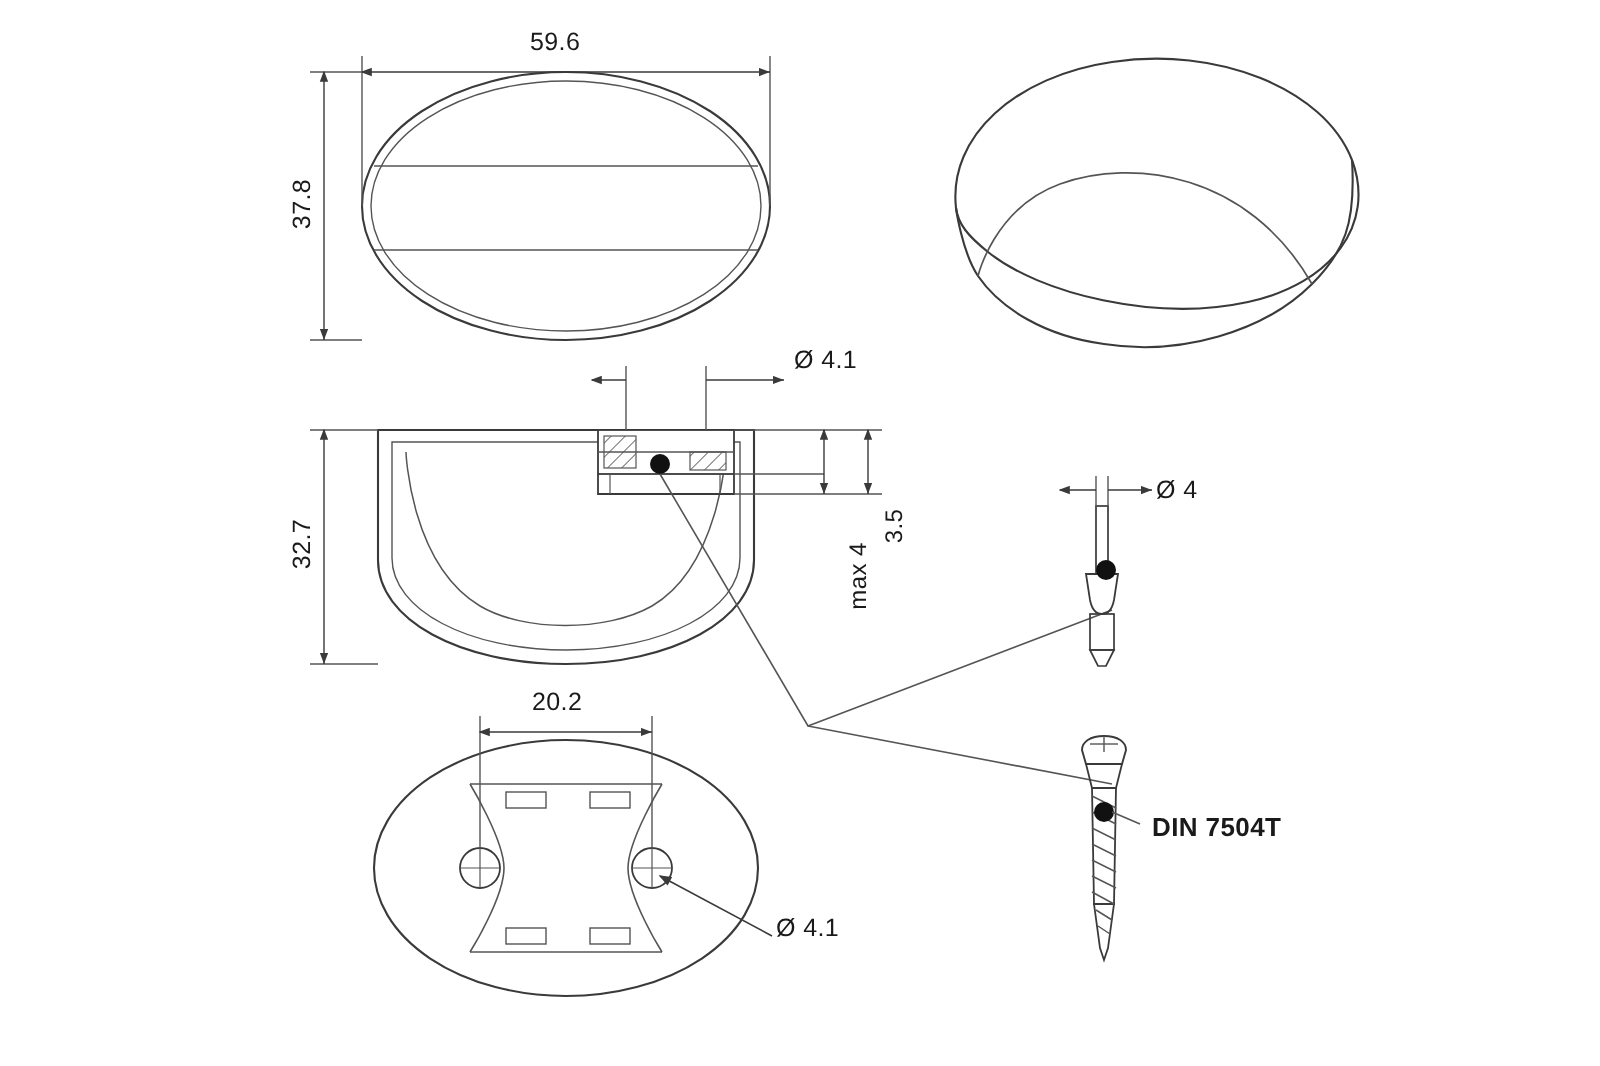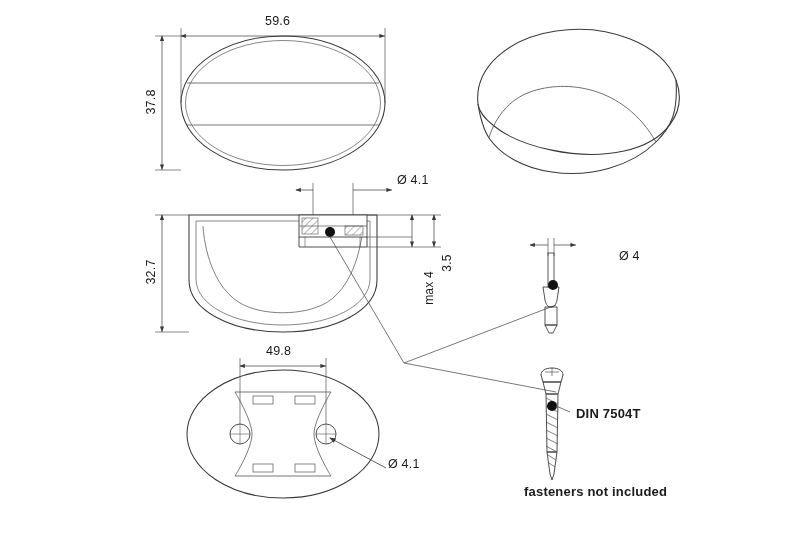--- a/index.html
+++ b/index.html
@@ -196,23 +196,22 @@
   <div class="lbl rot" style="left:131px; top:95px; width:40px; text-align:center;">37.8</div>
 
   <div class="lbl" style="left:397px; top:173px;">Ø 4.1</div>
 
   <div class="lbl rot" style="left:131px; top:265px; width:40px; text-align:center;">32.7</div>
 
   <div class="lbl rot small" style="left:405px; top:281px; width:48px; text-align:center;">max 4</div>
 
   <div class="lbl rot small" style="left:432px; top:256px; width:30px; text-align:center;">3.5</div>
 
-  <div class="lbl" style="left:578px; top:249px;margin-left:41px;">Ø 4</div>
-
-  <div class="lbl" style="left:266px; top:344px;">49.8</div>
+  <div class="lbl" style="left:578px; top:238px;">Ø 4</div>
+
+  <div class="lbl" style="left:266px; top:344px;">20.2</div>
 
   <div class="lbl" style="left:388px; top:457px;">Ø 4.1</div>
 
   <div class="lbl big" style="left:576px; top:406px;">DIN 7504T</div>
 
-  <div class="lbl big" style="left:524px; top:484px;">fasteners not included</div>
 
 </div>
 
 </body></html>

